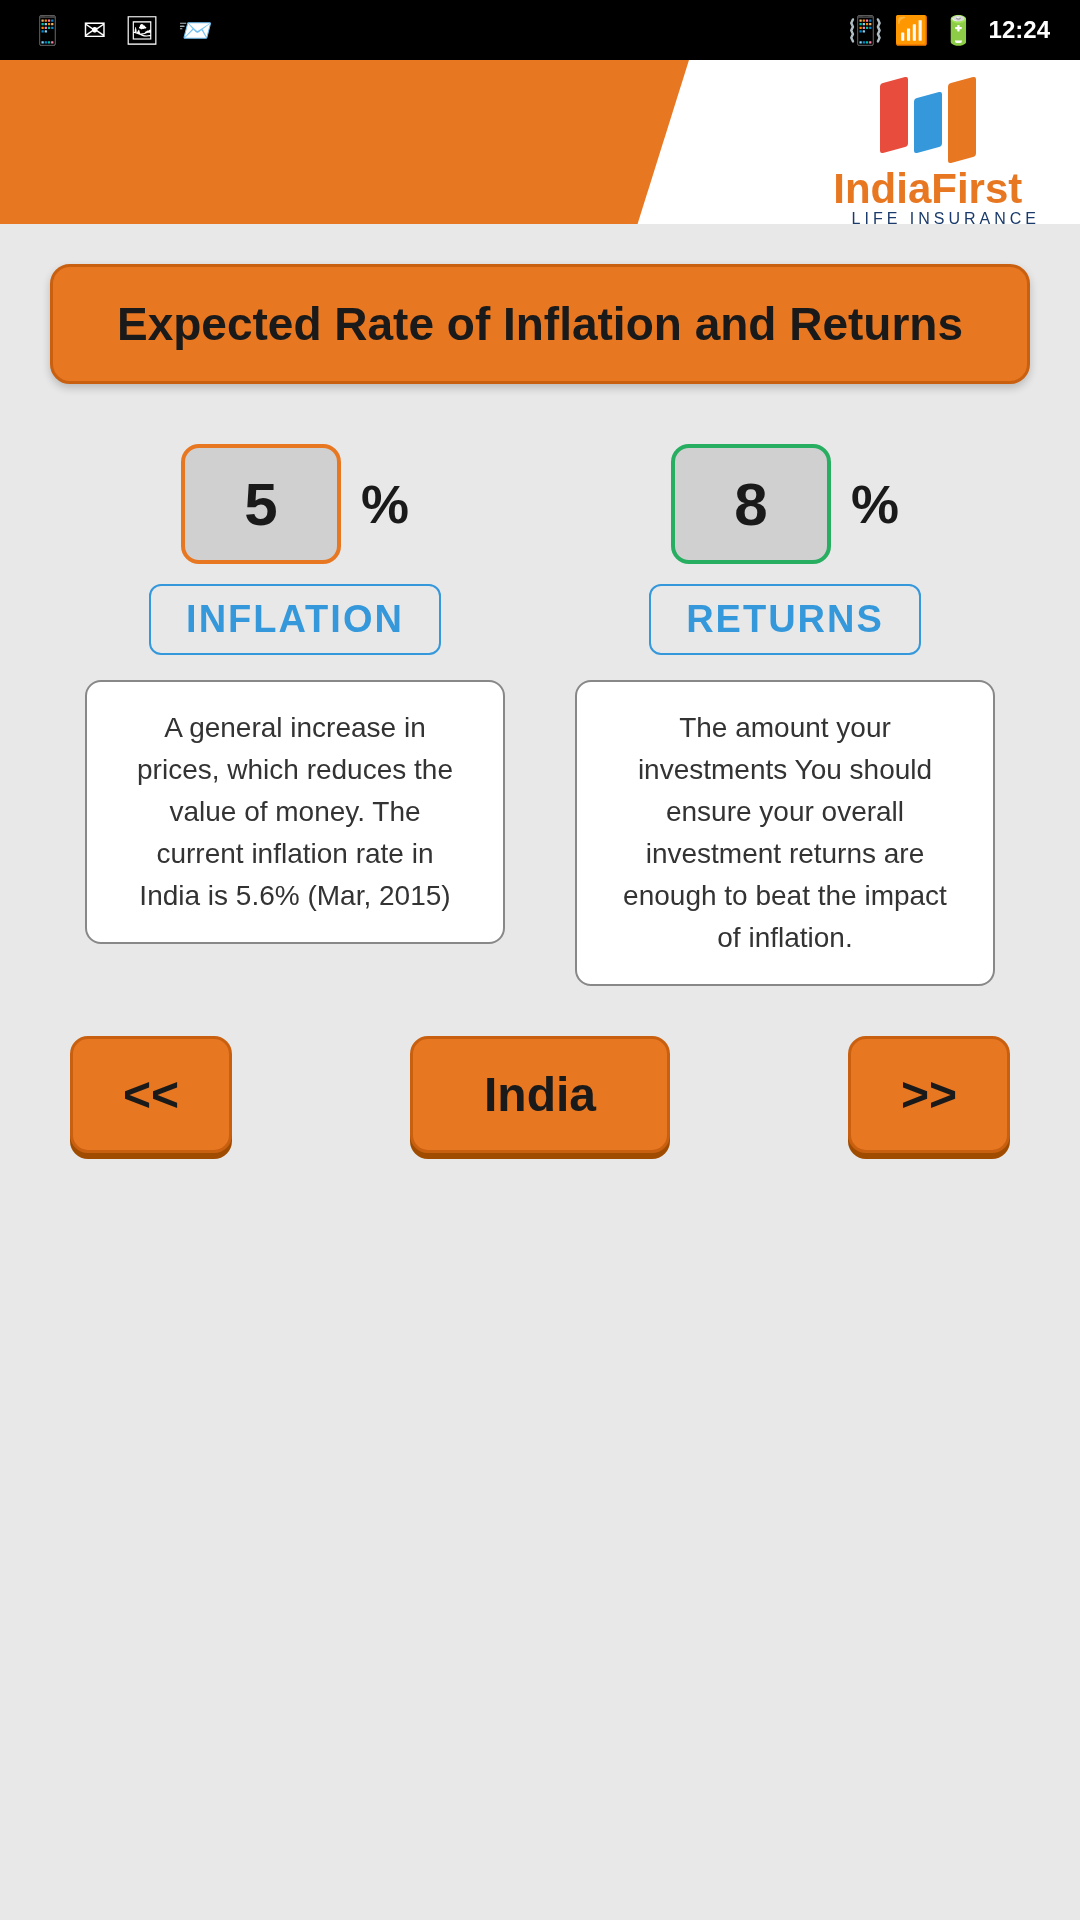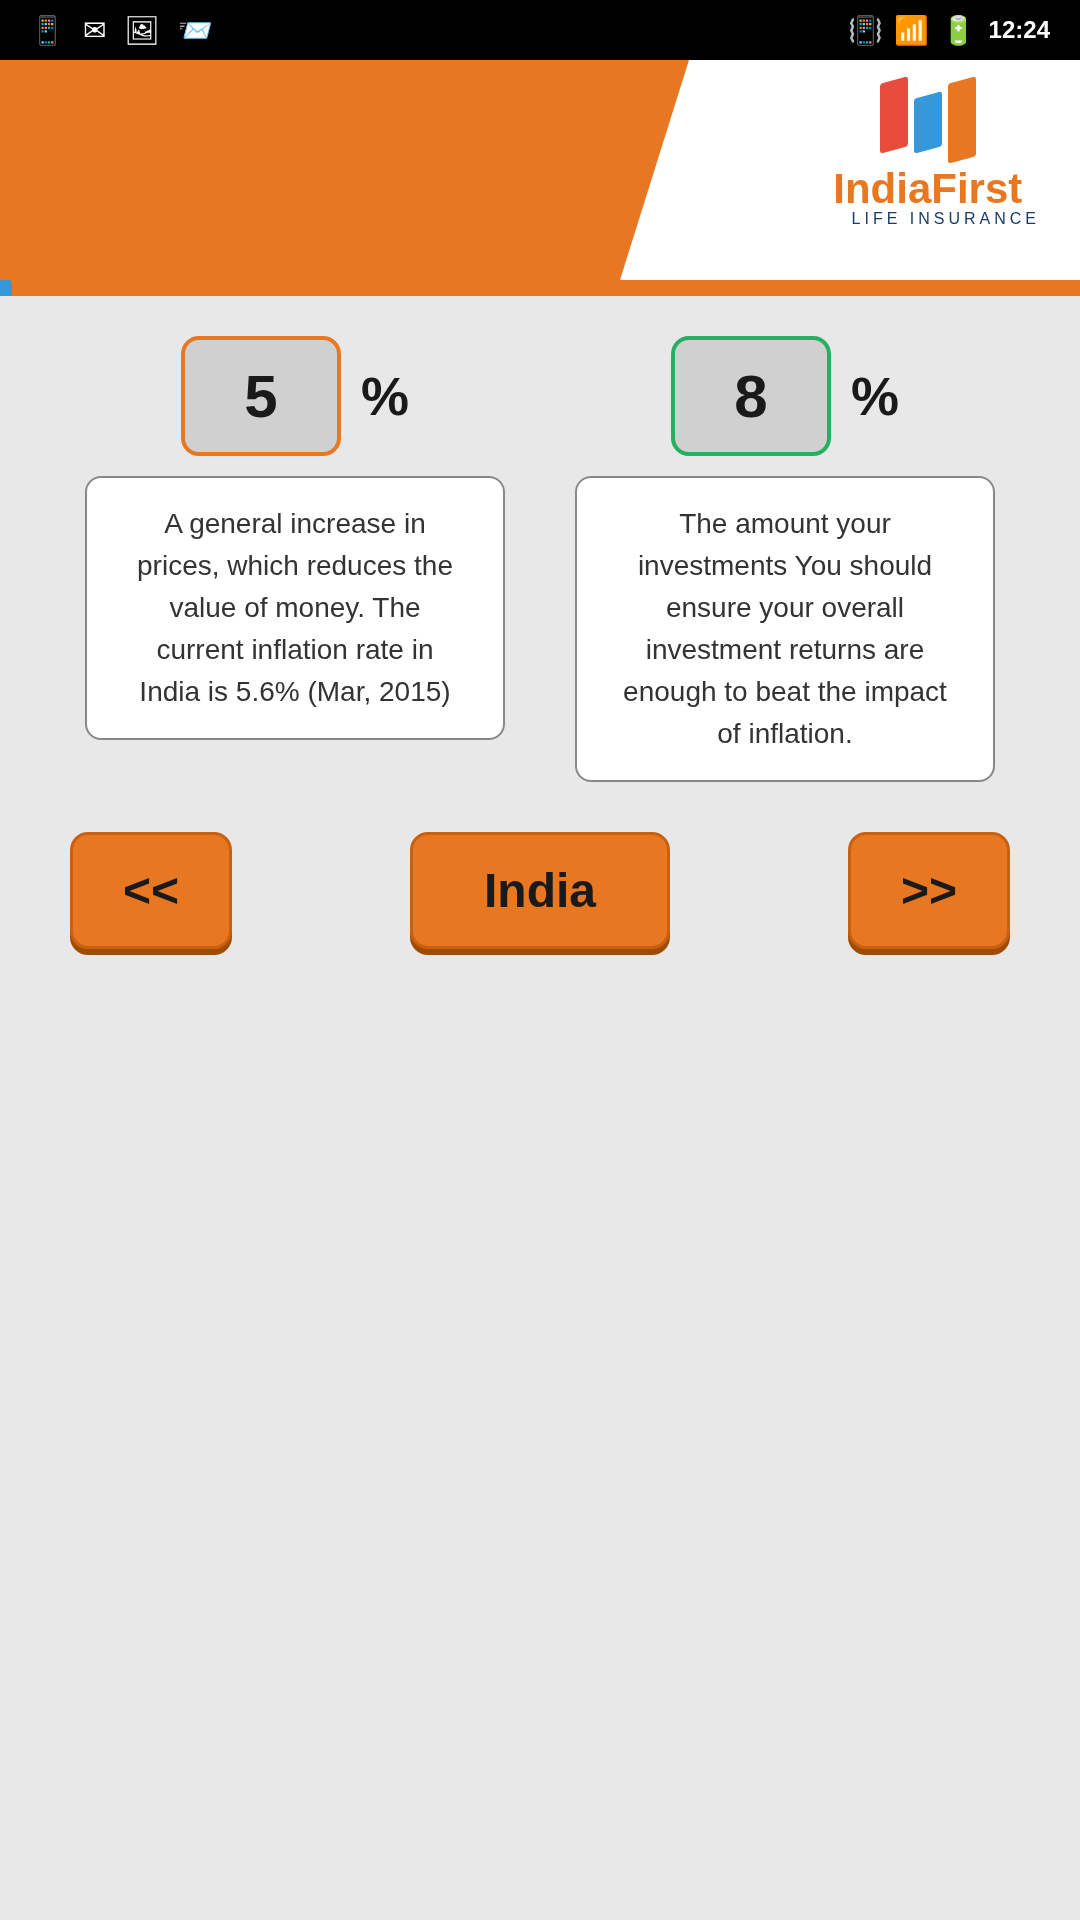--- a/index.html
+++ b/index.html
@@ -44,21 +44,21 @@
     }
 
     .time {
       font-size: 24px;
       font-weight: bold;
     }
 
     
     .header {
       width: 100%;
-      height: 236px;
+      height: 164px;
       background: #e87722;
       position: relative;
       display: flex;
       align-items: center;
       justify-content: flex-end;
     }
 
     .header-white-corner {
       position: absolute;
       top: 0;
@@ -290,42 +290,51 @@
       </div>
       <div class="logo-sub">LIFE INSURANCE</div>
     </div>
   </div>
 </div>
 
 <div class="blue-left-bar"></div>
 
 <div class="main-content">
 
+  <div class="title-box">
+    <span class="title-text">Expected Rate of Inflation and Returns</span>
+  </div>
 
   <div class="rate-section">
 
     <div class="rate-col">
       <div class="rate-input-row">
         <div class="rate-box">
           <span>5</span>
         </div>
         <span class="rate-percent">%</span>
       </div>
+      <div class="rate-label-box">
+        <span class="rate-label-text">INFLATION</span>
+      </div>
       <div class="rate-desc-box">
         <span class="rate-desc-text">A general increase in prices, which reduces the value of money. The current inflation rate in India is 5.6% (Mar, 2015)</span>
       </div>
     </div>
 
     <div class="rate-col">
       <div class="rate-input-row">
         <div class="rate-box rate-box-green">
           <span>8</span>
         </div>
         <span class="rate-percent">%</span>
       </div>
+      <div class="rate-label-box">
+        <span class="rate-label-text">RETURNS</span>
+      </div>
       <div class="rate-desc-box">
         <span class="rate-desc-text">The amount your investments You should ensure your overall investment returns are enough to beat the impact of inflation.</span>
       </div>
     </div>
 
   </div>
 
   <div class="nav-buttons">
     <button class="nav-btn">&lt;&lt;</button>
     <button class="nav-btn clear-btn">India</button>

